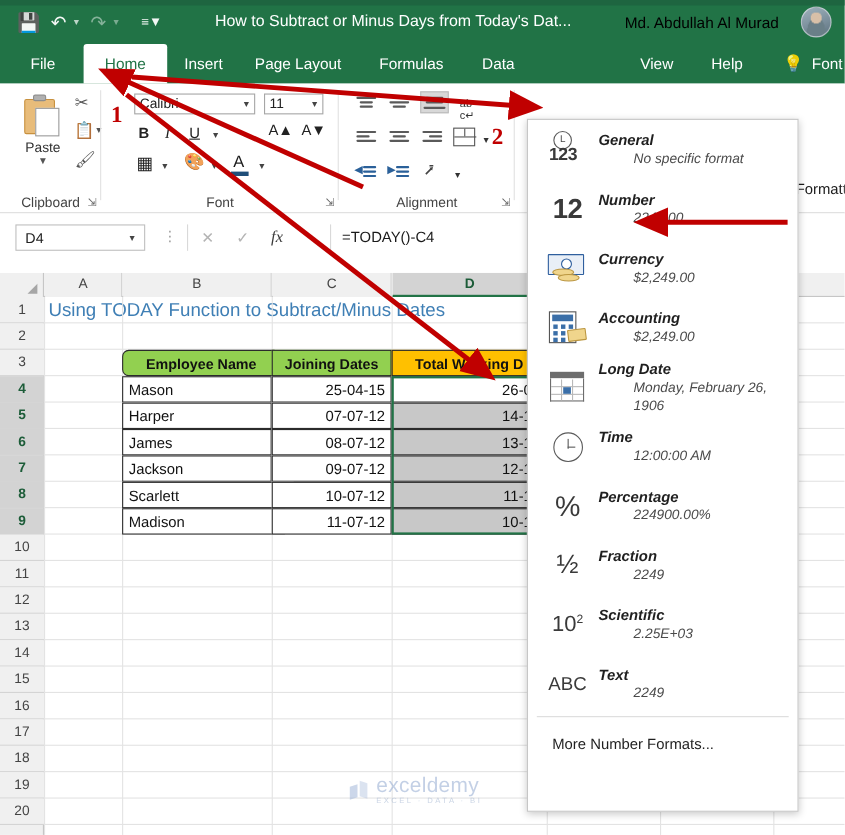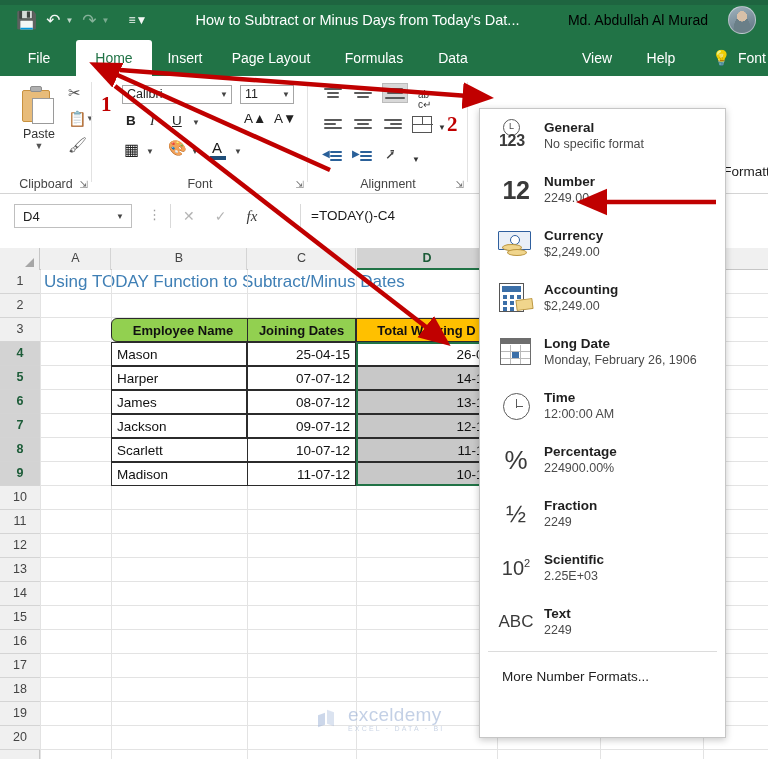--- a/index.html
+++ b/index.html
@@ -257,23 +257,23 @@
     z-index:40;
   }
   .nf-item {
     position:relative; display:flex; align-items:center;
     height:54px; padding-left:8px;
   }
   .nf-icon {
     width:56px; flex:0 0 56px; display:flex; align-items:center;
     justify-content:center; color:#3a3a3a;
   }
-  .nf-text { display:flex; flex-direction:column; justify-content:center; }
+  .nf-text { display:flex; flex-direction:column; justify-content:center;font-style:italic; }
   .nf-title { font-size:13.5px; color:#1f1f1f; font-weight:bold; line-height:17px; }
-  .nf-sub { font-size:12.5px; color:#4a4a4a; line-height:17px; }
+  .nf-sub { font-size:12.5px; color:#4a4a4a; line-height:17px;margin-left:32px; }
   .nf-sep { height:1px; background:#dcdcdc; margin:2px 8px; }
   #nf-more {
     height:44px; display:flex; align-items:center; padding-left:22px;
     font-size:13.5px; color:#1f1f1f;
   }
 
   .ic123 { position:relative; width:34px; height:34px; }
   .ic123 .ring { position:absolute; left:4px; top:0px; width:17px; height:17px;
                  border:1.4px solid #5a5a5a; border-radius:50%; }
   .ic123 .l { position:absolute; left:10px; top:2px; font-size:9px; color:#4a4a4a; }
@@ -321,21 +321,21 @@
   #anno { position:absolute; left:0; top:0; width:768px; height:759px;
           pointer-events:none; z-index:60; }
   .anno-num {
     position:absolute; color:#c00000; font-size:21px; font-weight:bold;
     font-family:"Liberation Serif", serif;
   }
 
   
   #wm {
     position:absolute; left:318px; top:705px; display:flex; align-items:center;
-    gap:13px; opacity:.52; z-index:5;
+    gap:7px; opacity:.52; z-index:5;
   }
   #wm-mark { width:17px; height:17px; position:relative; }
   #wm-mark i {
     position:absolute; display:block; background:#9fb4d8;
   }
   #wm-text { display:flex; flex-direction:column; }
   #wm-name { font-size:19px; color:#8ea6cf; letter-spacing:.3px; line-height:19px; }
   #wm-tag { font-size:7px; color:#9aaecd; letter-spacing:2.2px; line-height:10px; }
 </style>
 </head>

